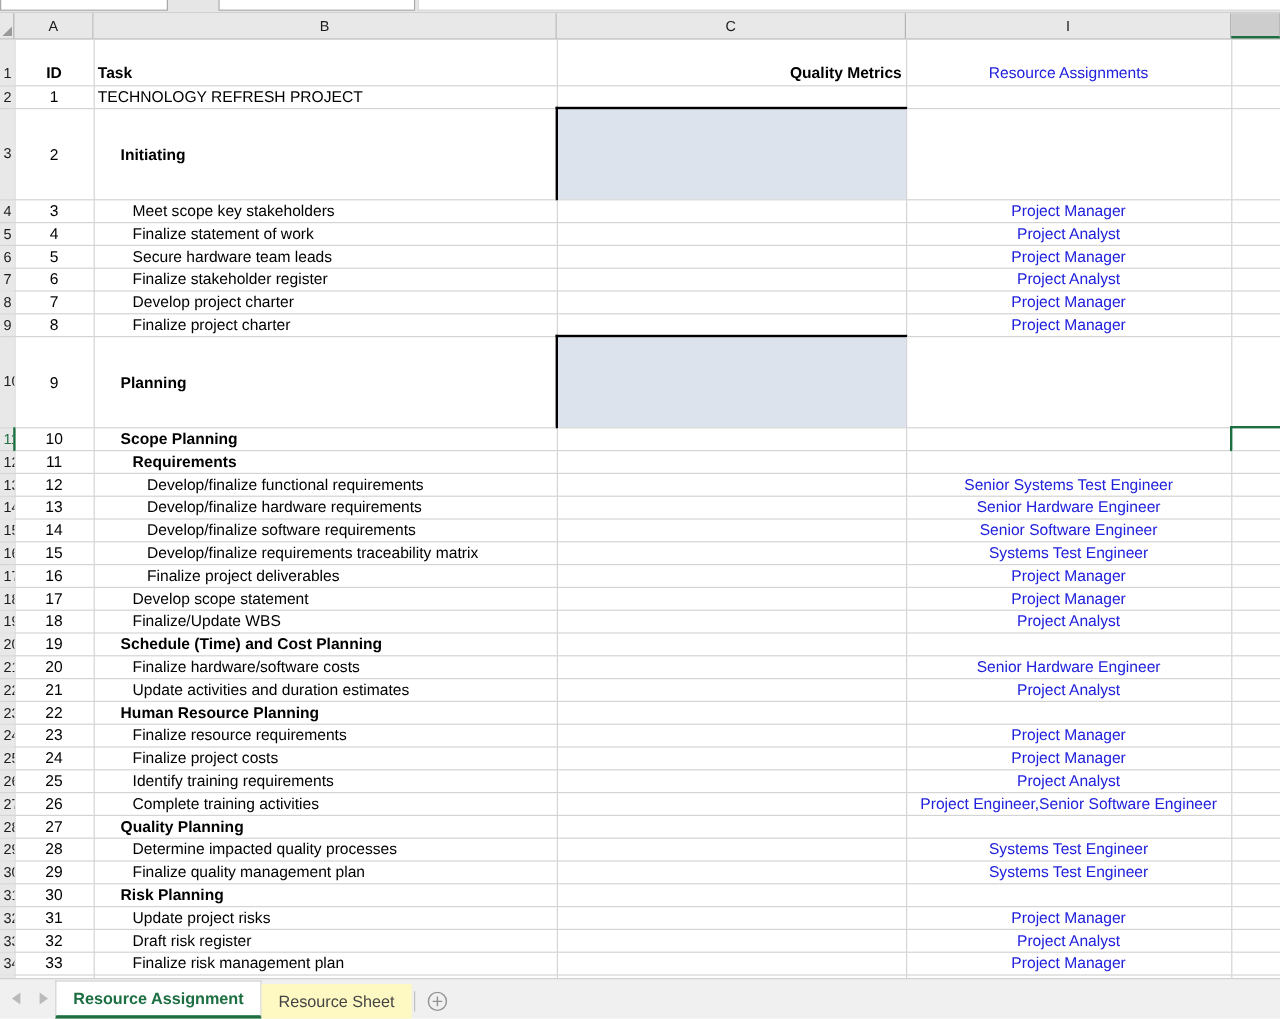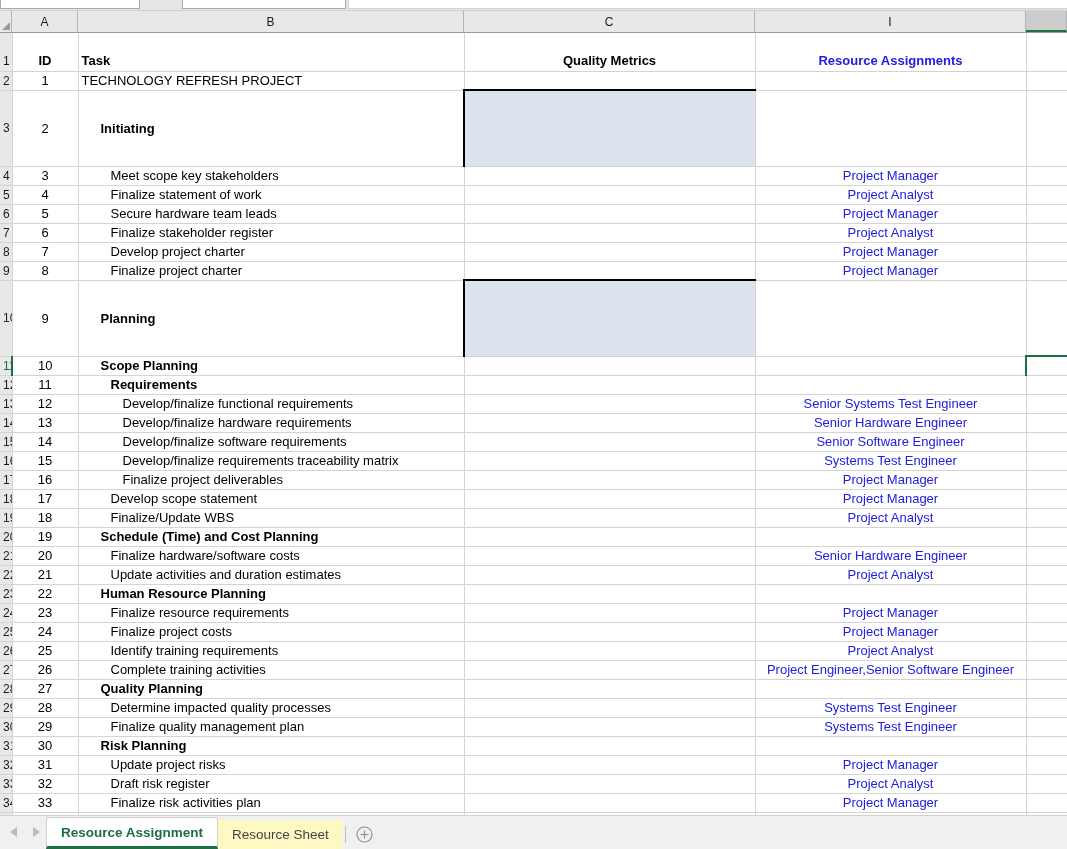--- a/index.html
+++ b/index.html
@@ -113,27 +113,27 @@
     padding: 0 2px 0 0;
     width: 12px;
     user-select: none;
   }
   td.rowhdr.sel {
     color: #1d6f42;
     border-right: 2px solid #1d6f42;
   }
   td.cA { text-align: center; }
   td.cB { text-align: left; }
-  td.cC { text-align: center; }
+  td.cC { text-align: right; }
   td.cI { text-align: center; color: #2020dd; }
   td.cJ { border-right: 1px solid #d4d4d4; }
 
   
   .hdrtxt      { font-weight: bold; }
-  .hdrtxt-blue { font-weight: bold; color: #2020dd; }
+  .hdrtxt-blue { font-weight: normal; color: #2020dd; }
   .b           { font-weight: bold; }
   .i1 { padding-left: 22px !important; }
   .i2 { padding-left: 32px !important; }
   .i3 { padding-left: 44px !important; margin-left: 16px; }
 
   tr.tall td { height: 76px; }
   tr.hdrrow td { height: 38px; vertical-align: bottom; padding-bottom: 3px; }
 
   
   td.qfill {
@@ -488,21 +488,21 @@
             <td class="rowhdr">33</td>
             <td class="cA">32</td>
             <td class="cB i2">Draft risk register</td>
             <td class="cC"></td>
             <td class="cI">Project Analyst</td>
             <td class="cJ"></td>
           </tr>
           <tr>
             <td class="rowhdr">34</td>
             <td class="cA">33</td>
-            <td class="cB i2">Finalize risk activities plan</td>
+            <td class="cB i2">Finalize risk management plan</td>
             <td class="cC"></td>
             <td class="cI">Project Manager</td>
             <td class="cJ"></td>
           </tr>
           <tr>
             <td class="rowhdr">35</td>
             <td class="cA">34</td>
             <td class="cB b i1">Finalize Project Plan</td>
             <td class="cC"></td>
             <td class="cI"></td>

